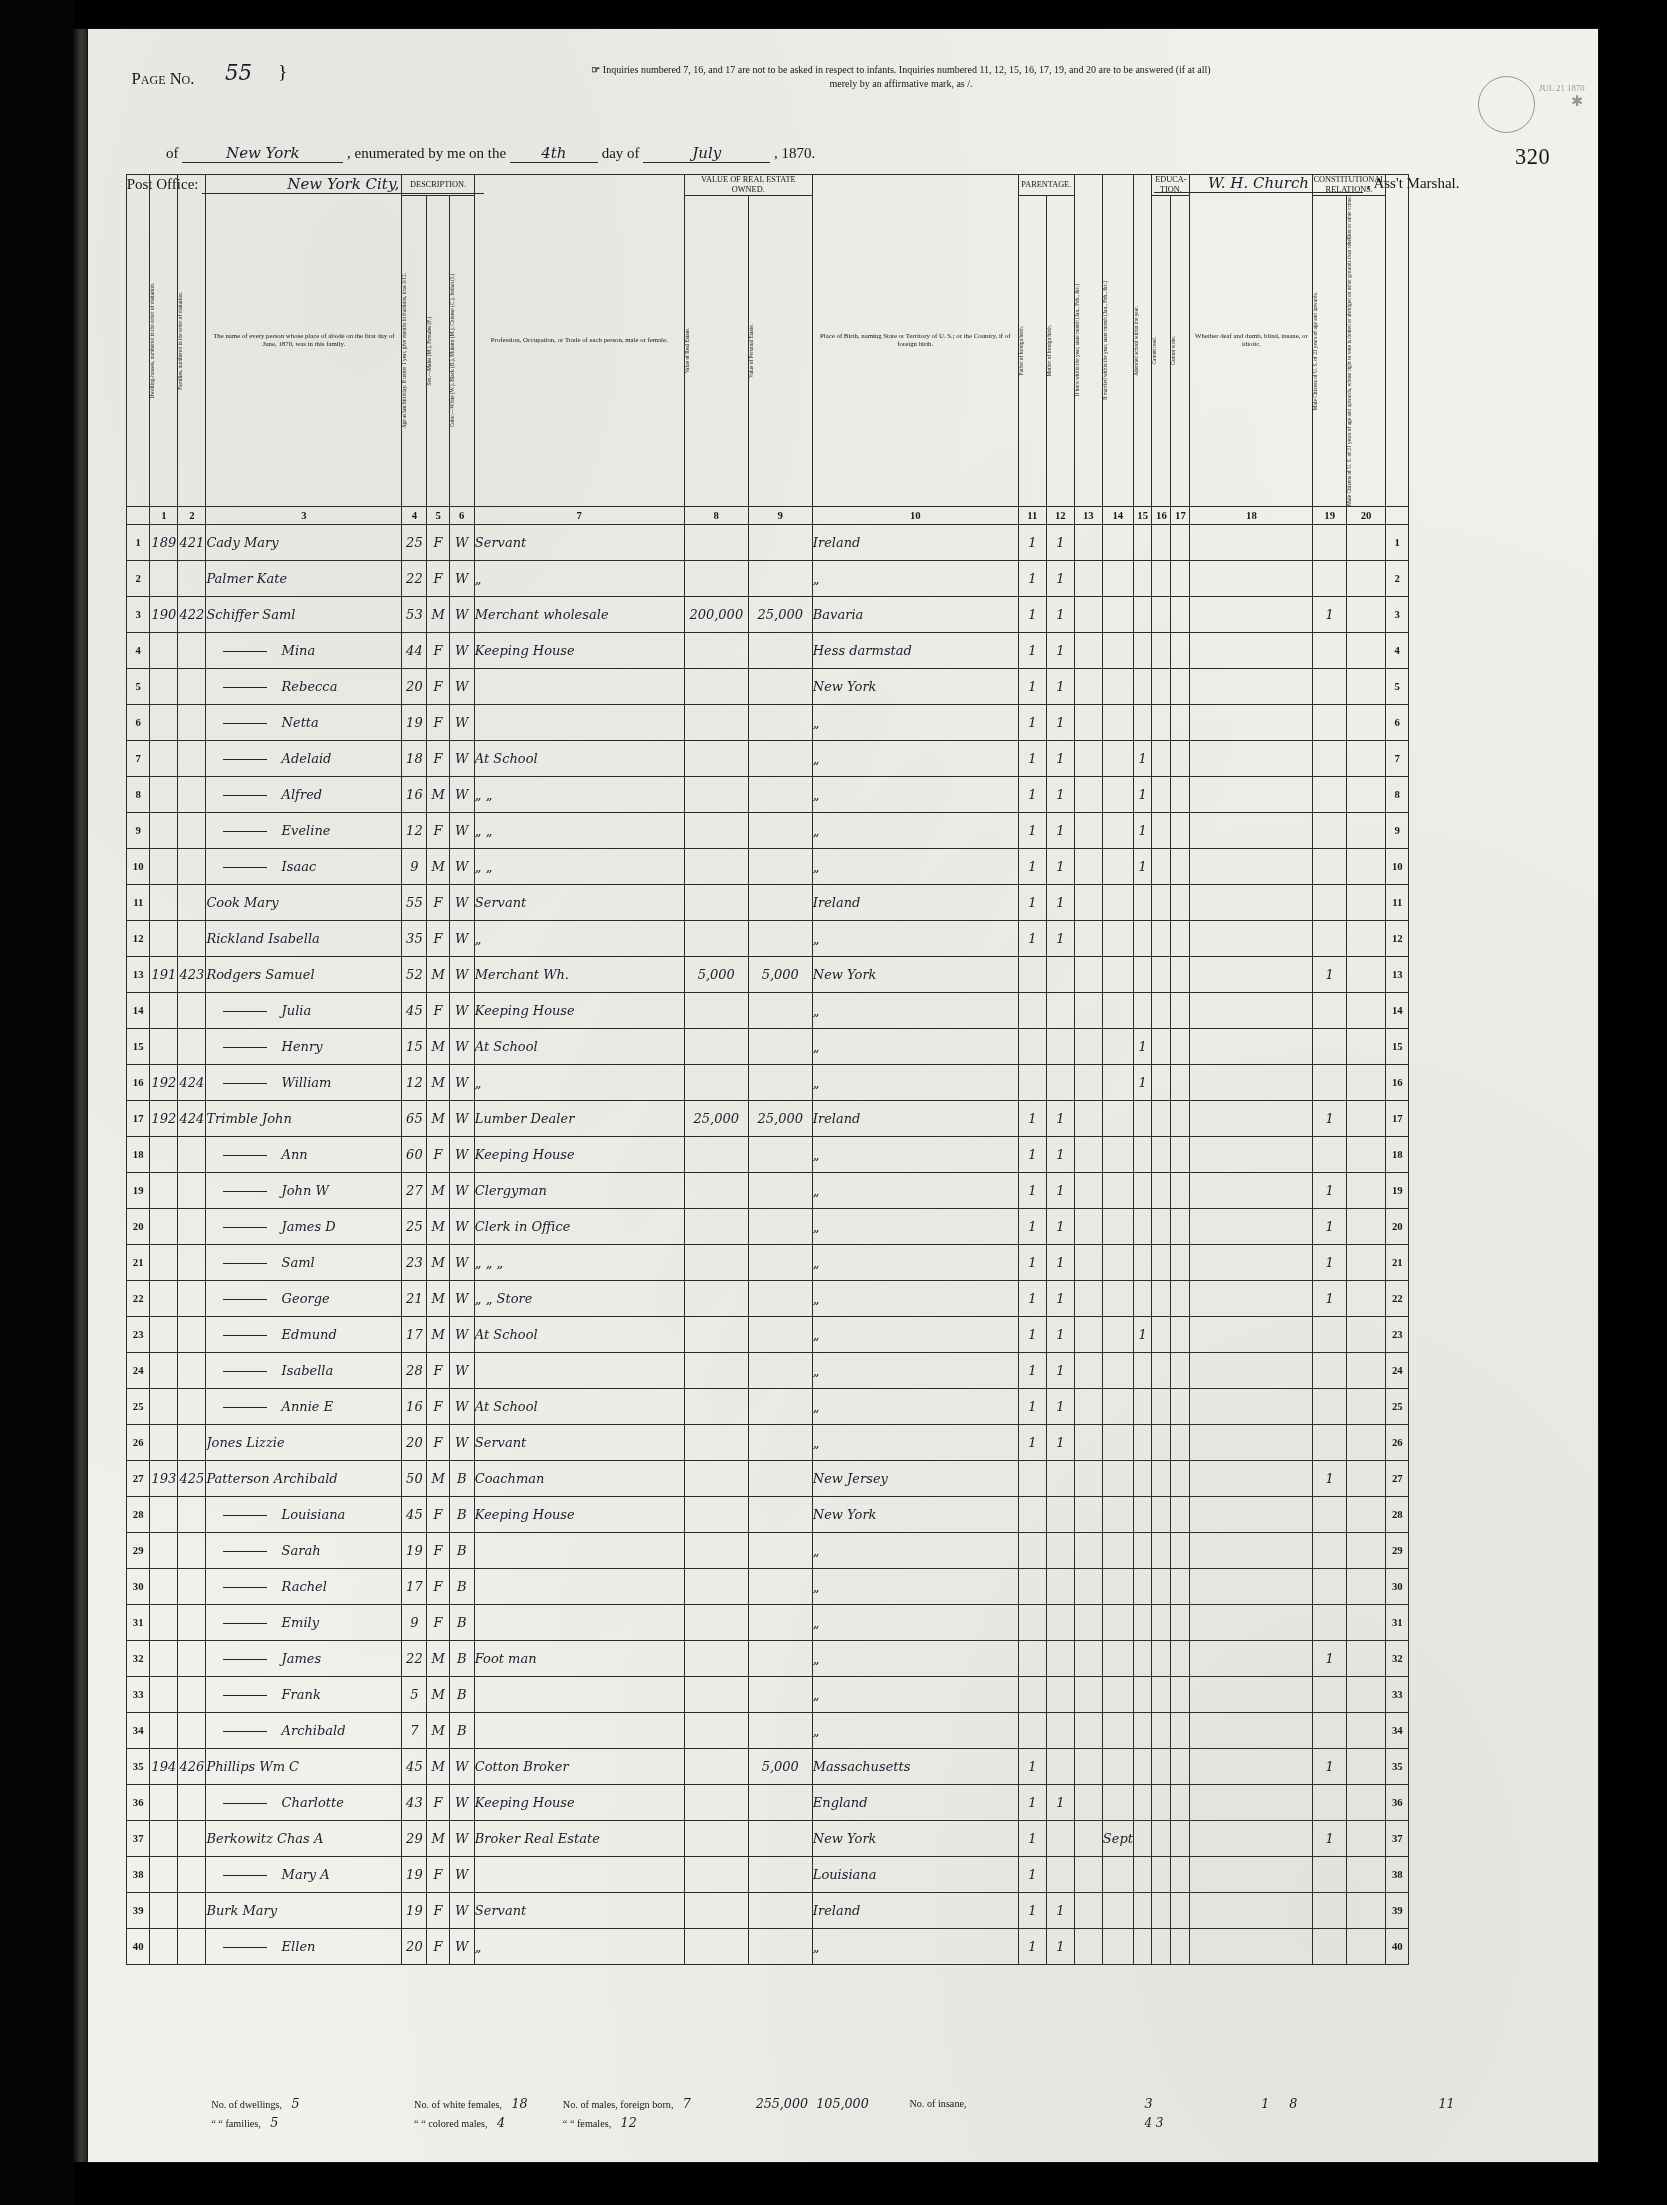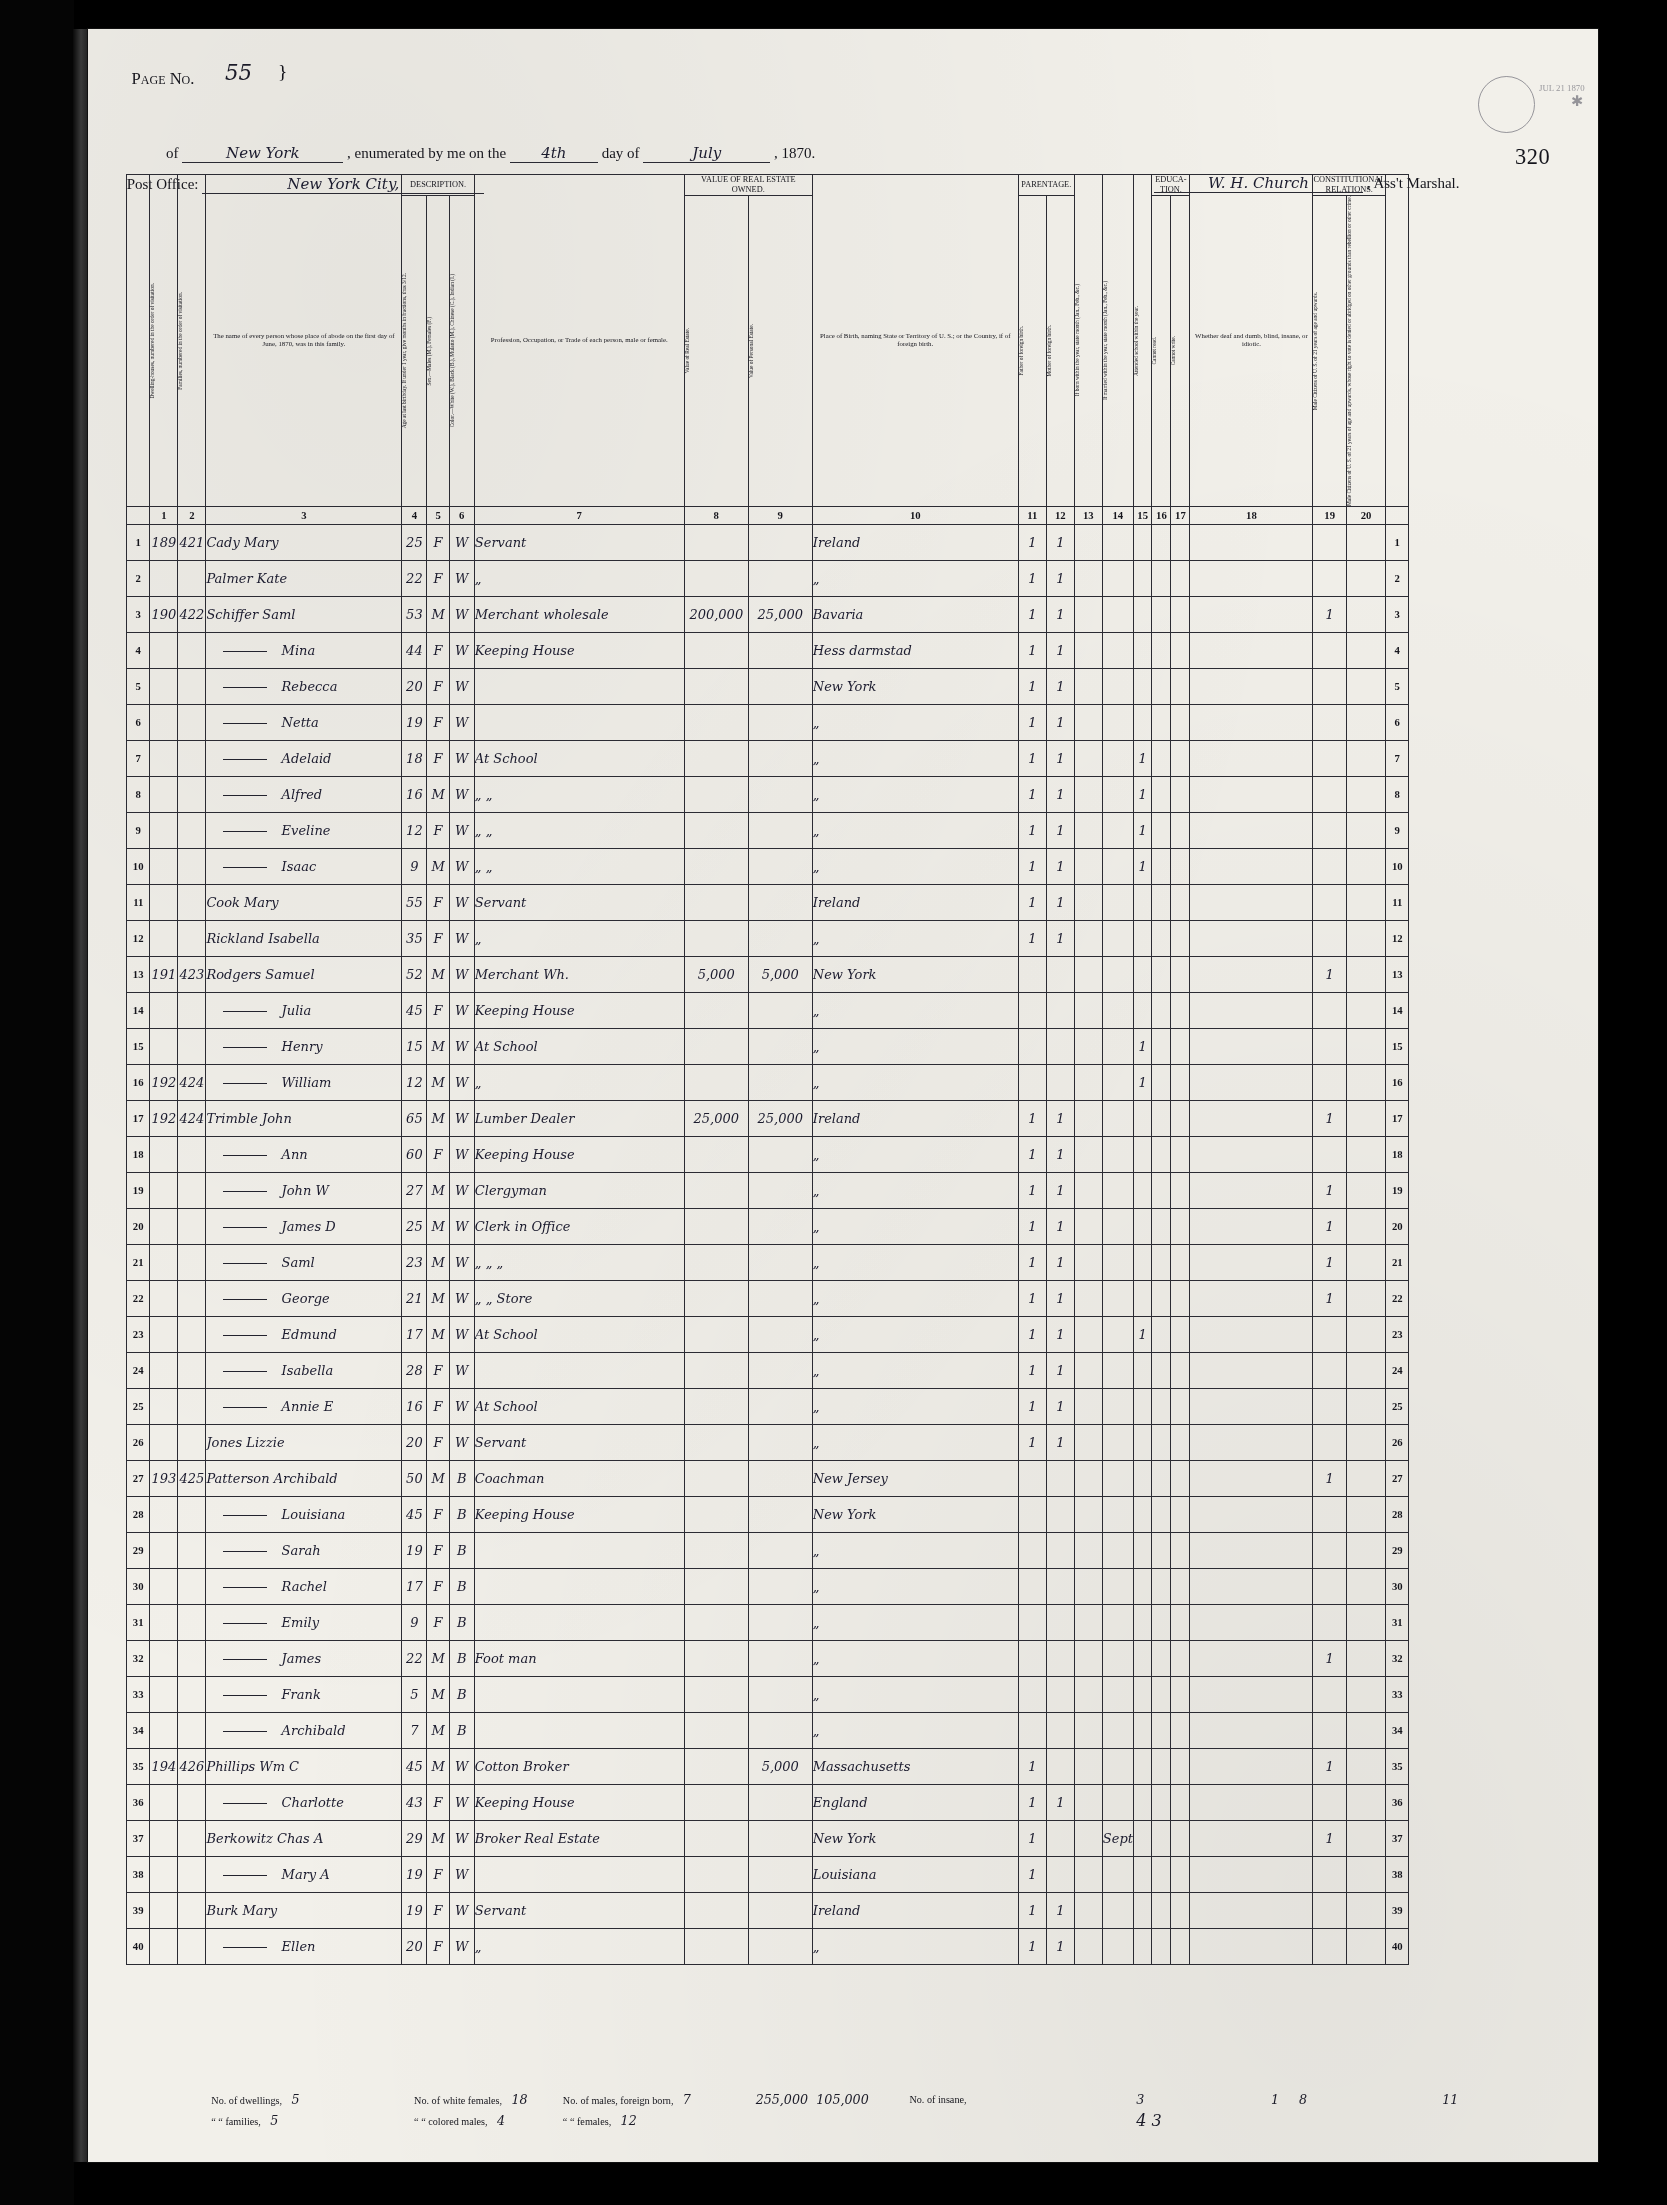--- a/index.html
+++ b/index.html
@@ -72,20 +72,24 @@
       <div class="stamp">
         <div class="c"></div>
         <div class="t">JUL 21 1870</div>
         <div class="star">✱</div>
       </div>
 
       <div class="row1">
         <div class="pageno pr">Page No.</div>
         <div class="pagenum hw">55</div>
         <div class="pagebrace pr">}</div>
+        <div class="notice pr">
+          <b>☞</b> <span>Inquiries numbered 7, 16, and 17 are not to be asked in respect to infants.  Inquiries numbered 11, 12, 15, 16, 17, 19, and 20 are to be answered (if at all)</span><br>
+          <span>merely by an affirmative mark, as /.</span>
+        </div>
       </div>
 
 
       <div class="line2 pr">
         <span>of</span>
         <span class="ul" style="width:161px"><span class="hwin">New York</span></span>
         <span>, enumerated by me on the</span>
         <span class="ul" style="width:88px"><span class="hwin">4th</span></span>
         <span>day of</span>
         <span class="ul" style="width:127px"><span class="hwin">July</span></span>
@@ -1214,21 +1218,21 @@
             <span class="pr">“  “  colored males,</span>
             <span class="hw" style="font-size:12.7px;margin-left:6.8px">4</span>
           </td>
           <td style="padding:1.9px 3.9px">
             <span class="pr">“  “  females,</span>
             <span class="hw" style="font-size:12.7px;margin-left:6.8px">12</span>
           </td>
           <td></td>
               <td></td>
           <td style="padding:1.9px 6.8px" class="hw">
-            <span style="font-size:16px">4 3</span>
+            <span style="font-size:12px">4 3</span>
           </td>
           <td></td>
               <td></td>
         </tr>
       </tbody>
         </table>
     </div>
 
   </div>
 </div>

